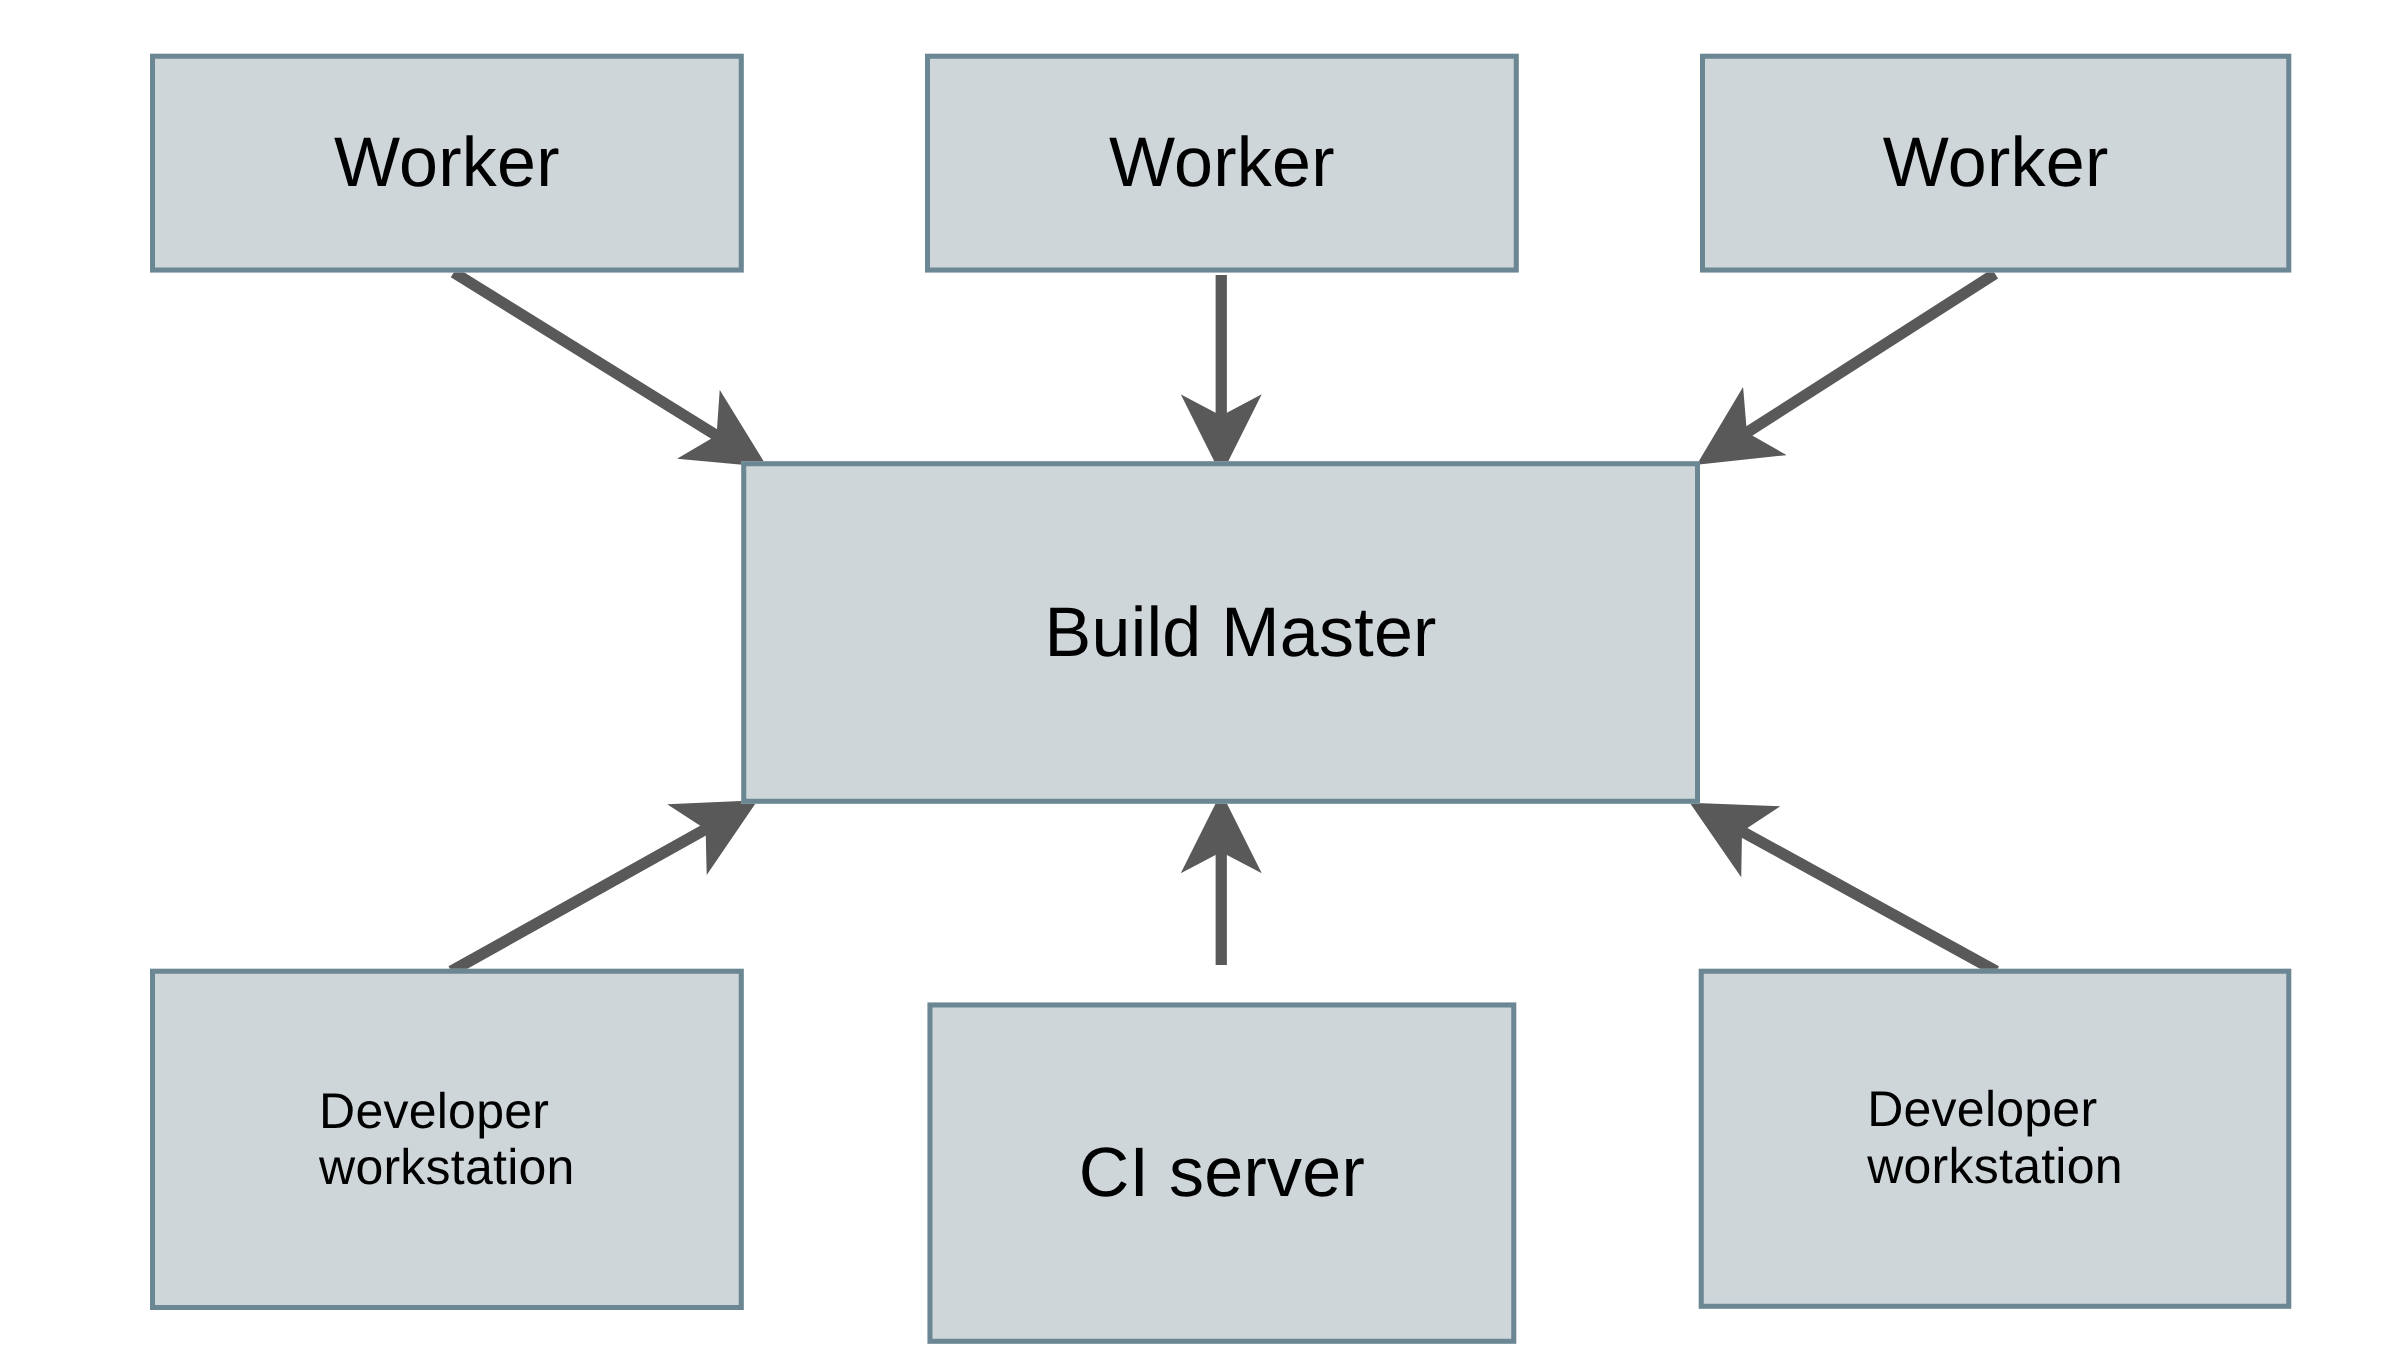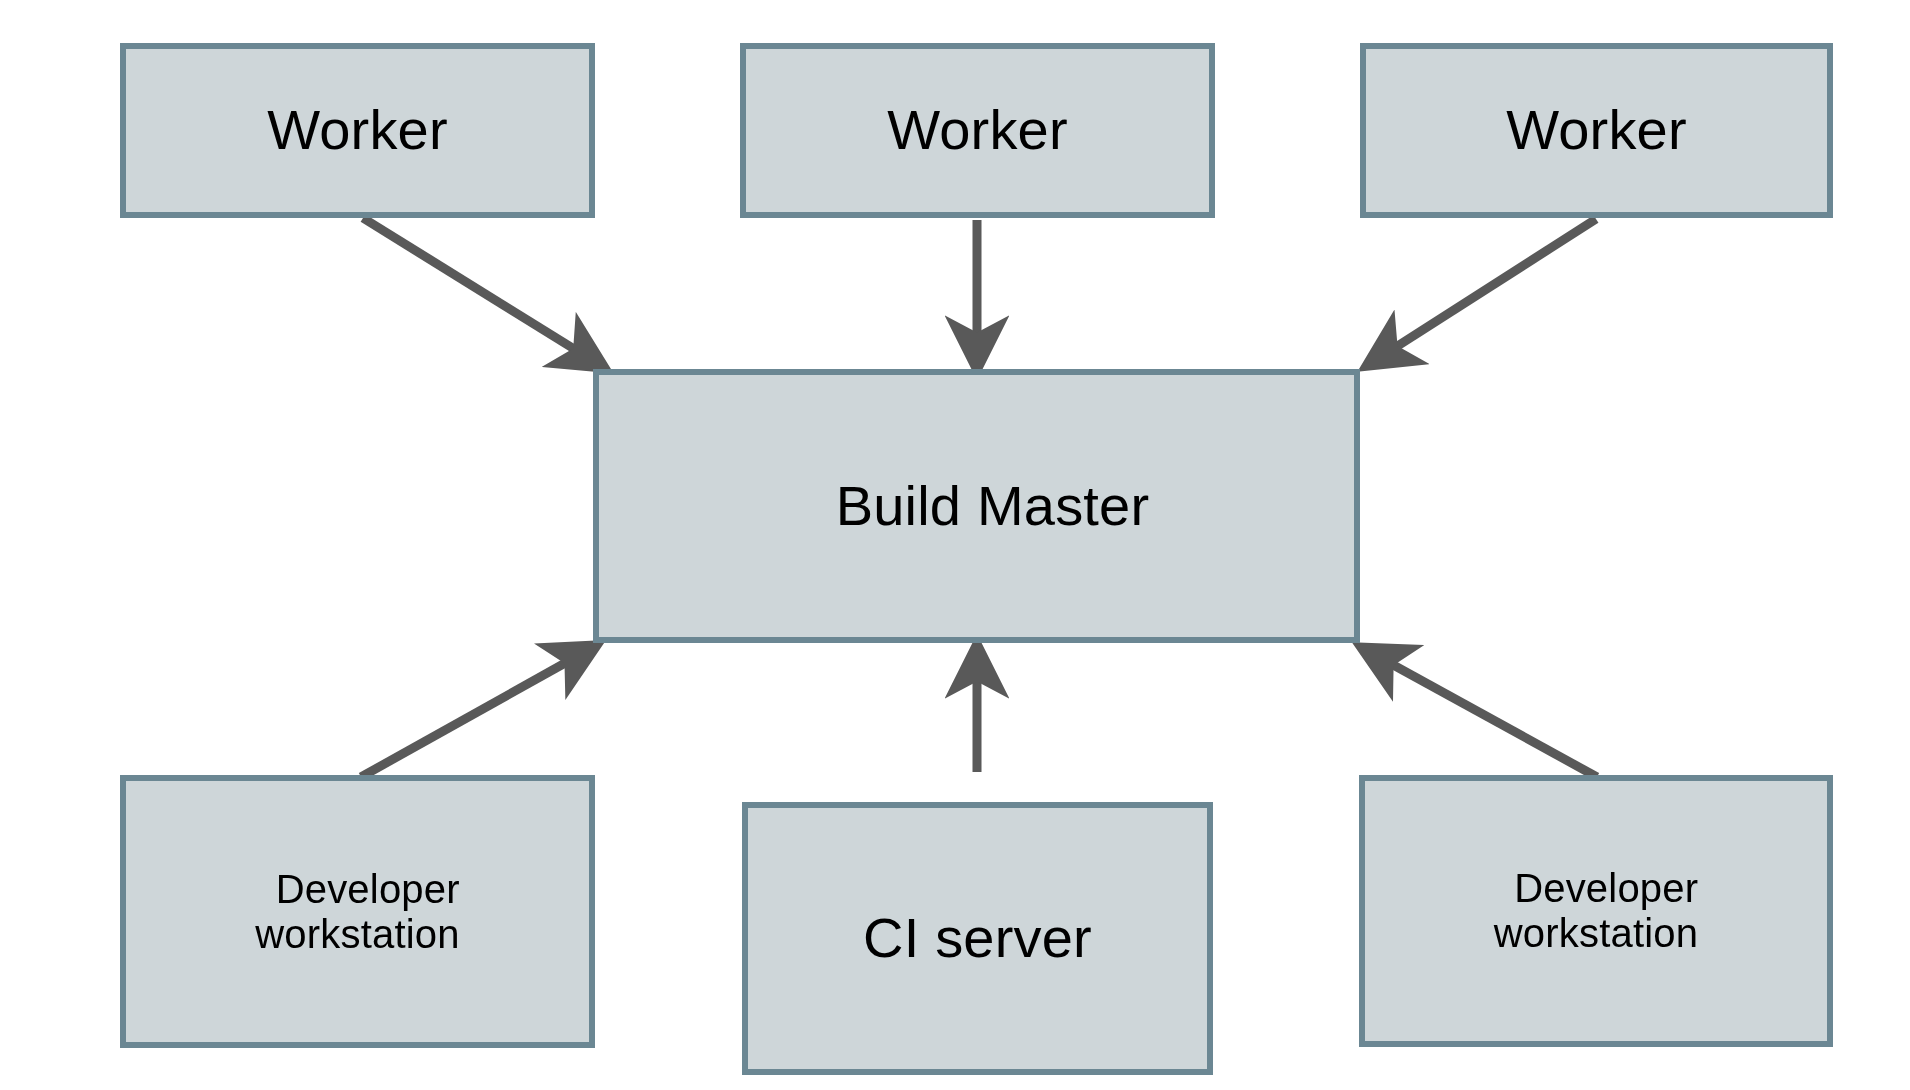--- a/index.html
+++ b/index.html
@@ -20,25 +20,25 @@
     left: 0;
     top: 0;
     width: 1910px;
     height: 1090px;
     pointer-events: none;
   }
   .node {
     position: absolute;
     box-sizing: border-box;
     background: #ced6d9;
-    border: 6px solid #0f766e;
+    border: 4px solid #0f766e;
     display: flex;
     align-items: center;
     justify-content: center;
-    text-align: right;
+    text-align: left;
   }
   .node-label {
     color: #000000;
     font-size: 56px;
     line-height: 1.12;
     font-weight: 400;
     letter-spacing: 0.2px;
     white-space: pre-line;
     padding: 0 10px;
   }

